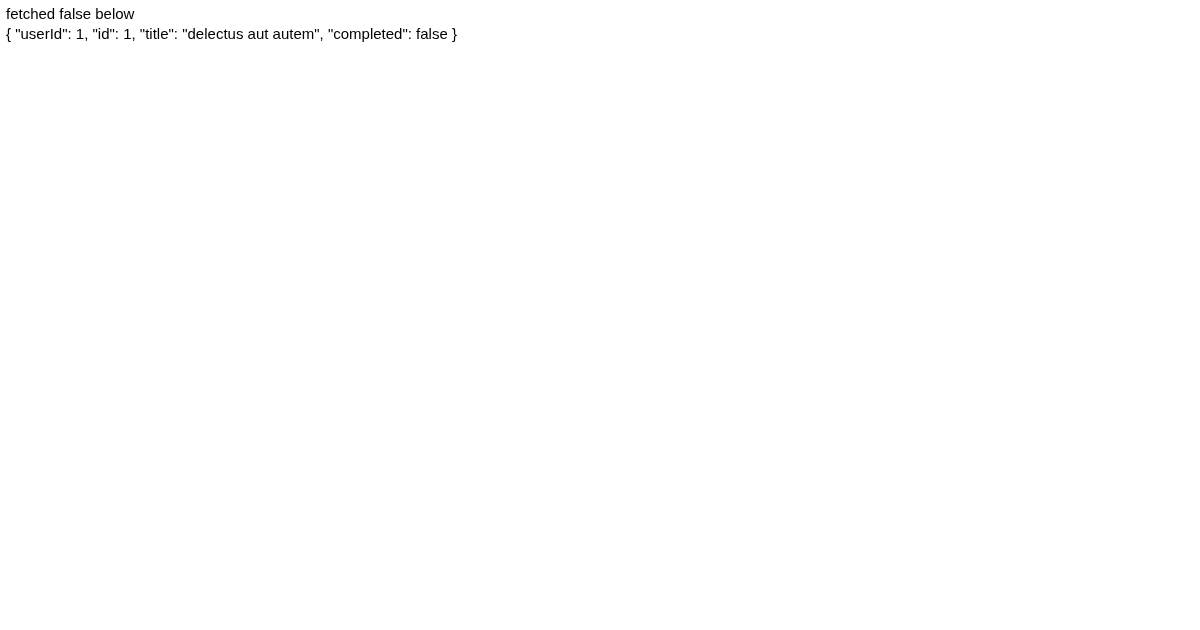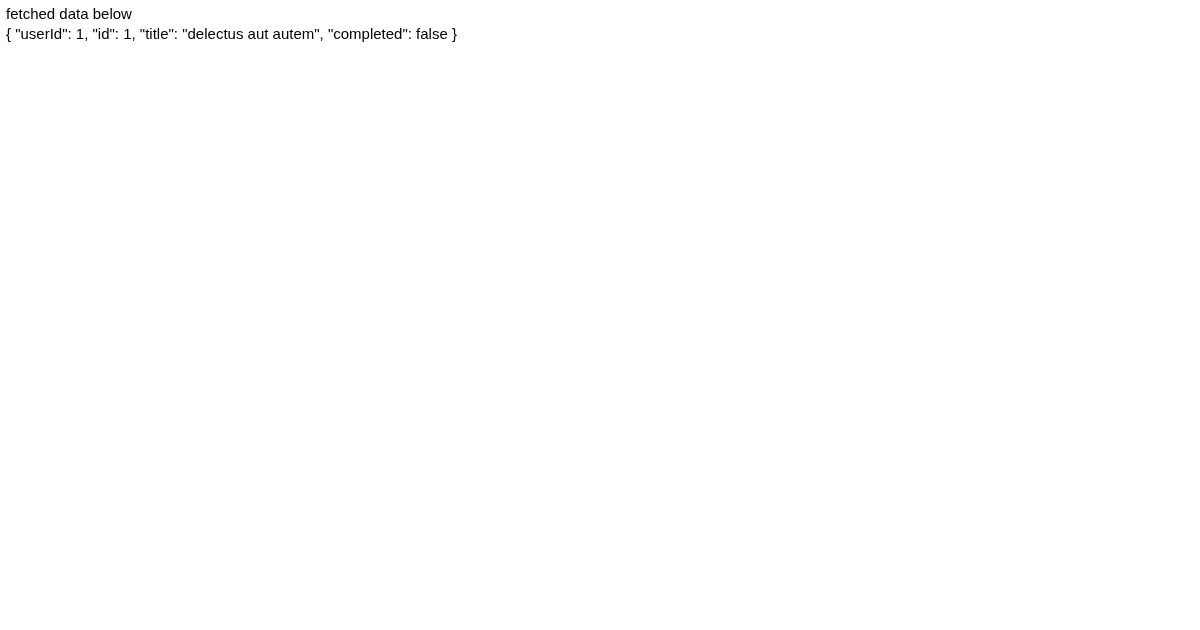--- a/index.html
+++ b/index.html
@@ -11,14 +11,14 @@
       background: #fff;
       line-height: 1.35;
     }
     .line {
       display: block;
     }
   </style>
 </head>
 <body>
 
-<div class="line">fetched data below</div>
+<div class="line">fetched false below</div>
 <div class="line">{ "userId": 1, "id": 1, "title": "delectus aut autem", "completed": false }</div>
 
 </body></html>

